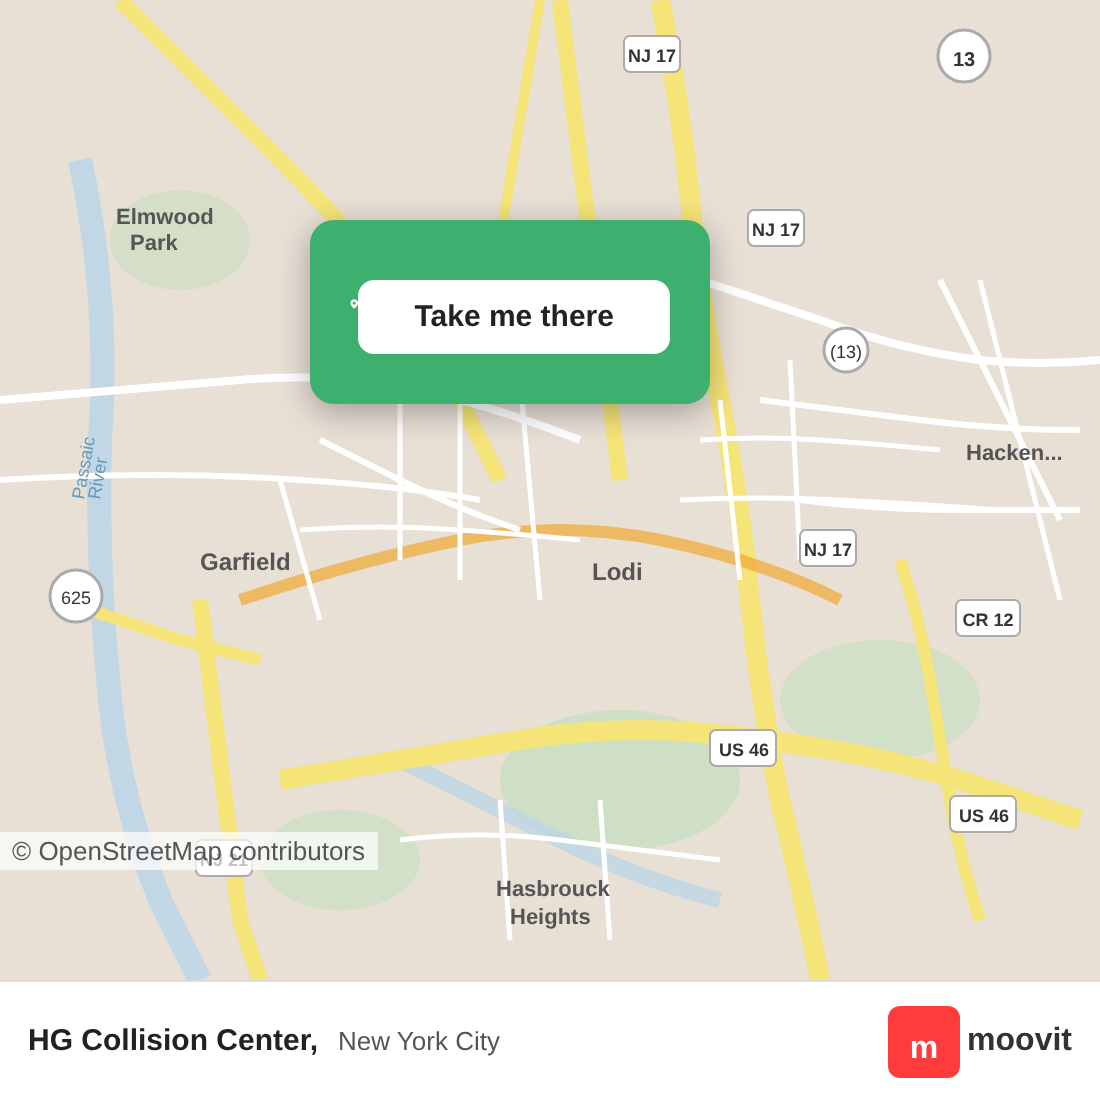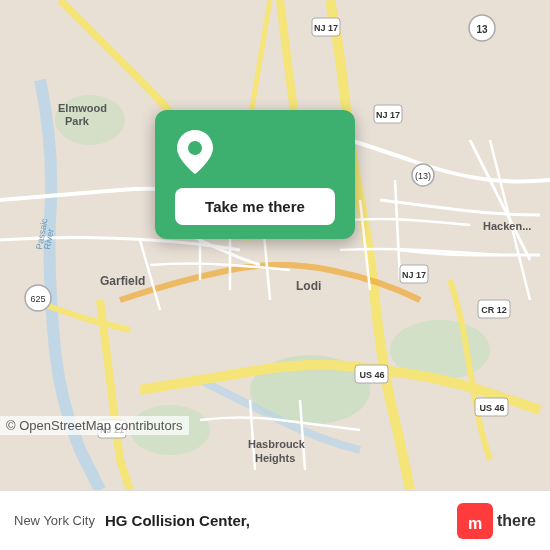--- a/index.html
+++ b/index.html
@@ -29,21 +29,22 @@
 
     
     #popup {
       position: absolute;
       top: 110px;
       left: 155px;
       width: 200px;
       background: #3daf6e;
       border-radius: 12px;
       display: flex;
-      flex-direction: column;
+      flex-direction: row;
+      align-items: center;
       padding: 18px 20px 14px;
       box-shadow: 0 4px 16px rgba(0,0,0,0.3);
       z-index: 10;
     }
 
     #popup-pin {
       width: 40px;
       height: 48px;
       margin-bottom: 12px;
     }
@@ -224,24 +225,24 @@
     </svg>
     <button id="take-me-there-btn">Take me there</button>
   </div>
 
   <div id="attribution">
     <span>© OpenStreetMap contributors</span>
   </div>
 </div>
 
 <div id="footer">
+  <span id="footer-title">HG Collision Center,</span>
   <span id="footer-subtitle">New York City</span>
-  <span id="footer-title">HG Collision Center,</span>
 
   <div id="moovit-logo">
 
     <svg id="moovit-icon" viewBox="0 0 36 36" xmlns="http://www.w3.org/2000/svg">
       <rect width="36" height="36" rx="6" fill="#ff3b3b"></rect>
       <text x="18" y="26" font-size="16" fill="white" text-anchor="middle" font-weight="bold">m</text>
     </svg>
-    <span style="font-size:16px;font-weight:700;color:#333;">there</span>
+    <span style="font-size:16px;font-weight:700;color:#333;">moovit</span>
   </div>
 </div>
 
 </body></html>

